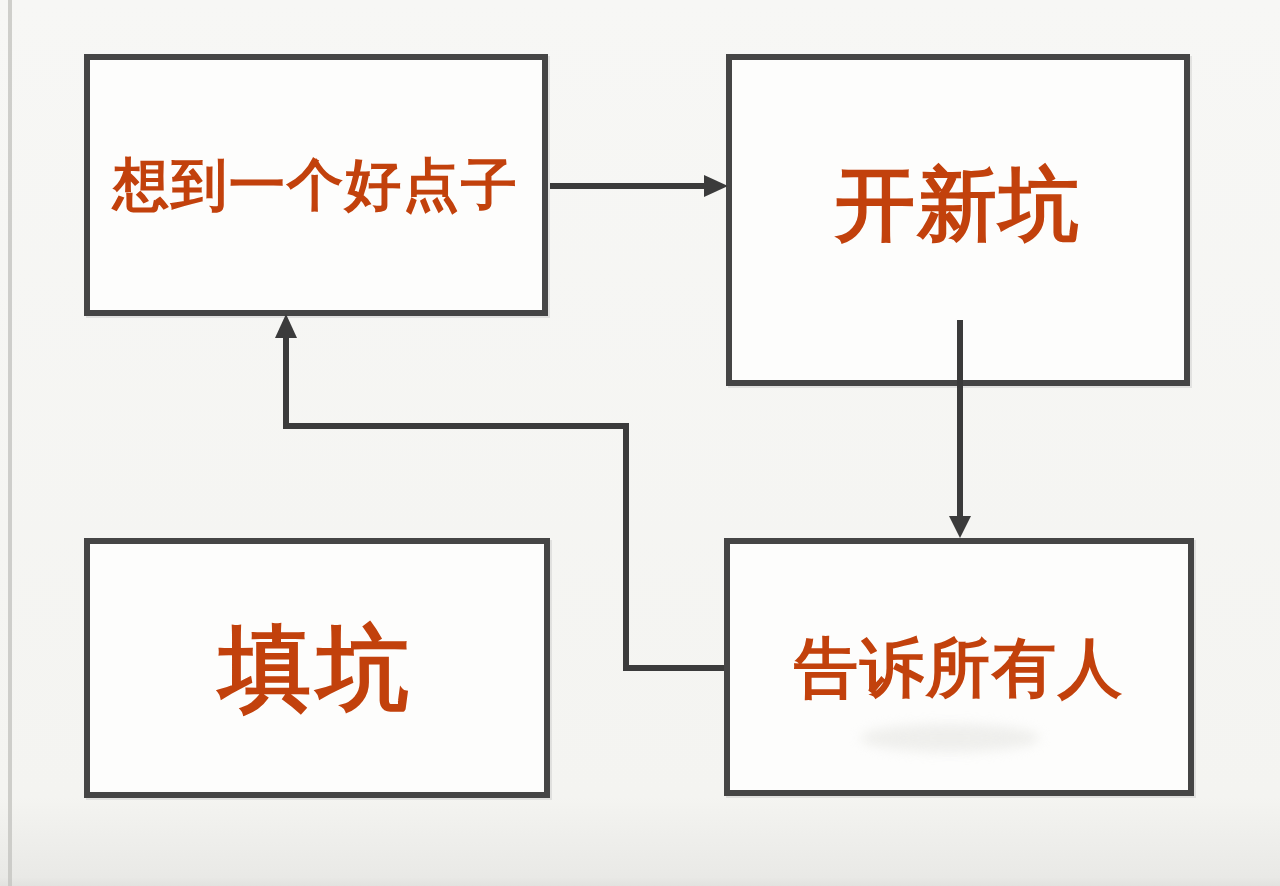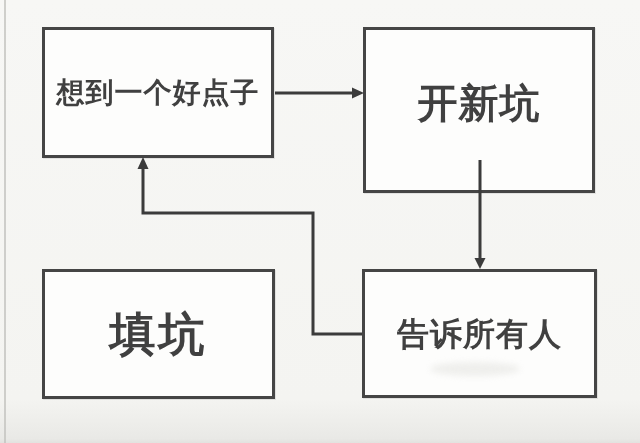--- a/index.html
+++ b/index.html
@@ -29,21 +29,21 @@
     box-sizing: border-box;
     background: #fdfdfc;
     border: 3px solid #454545;
     display: flex;
     align-items: center;
     justify-content: center;
     box-shadow: 1px 1px 0 rgba(0,0,0,0.08);
   }
   .node .label {
     font-weight: bold;
-    color: #404040;
+    color: #c2410c;
     letter-spacing: 1px;
     white-space: nowrap;
     line-height: 1;
     text-align: center;
   }
   #node-idea   { left: 42px;  top: 27px;  width: 232px; height: 131px; }
   #node-newpit { left: 363px; top: 27px;  width: 232px; height: 166px; }
   #node-fill   { left: 42px;  top: 269px; width: 233px; height: 130px; }
   #node-tell   { left: 362px; top: 269px; width: 235px; height: 129px; }
 

